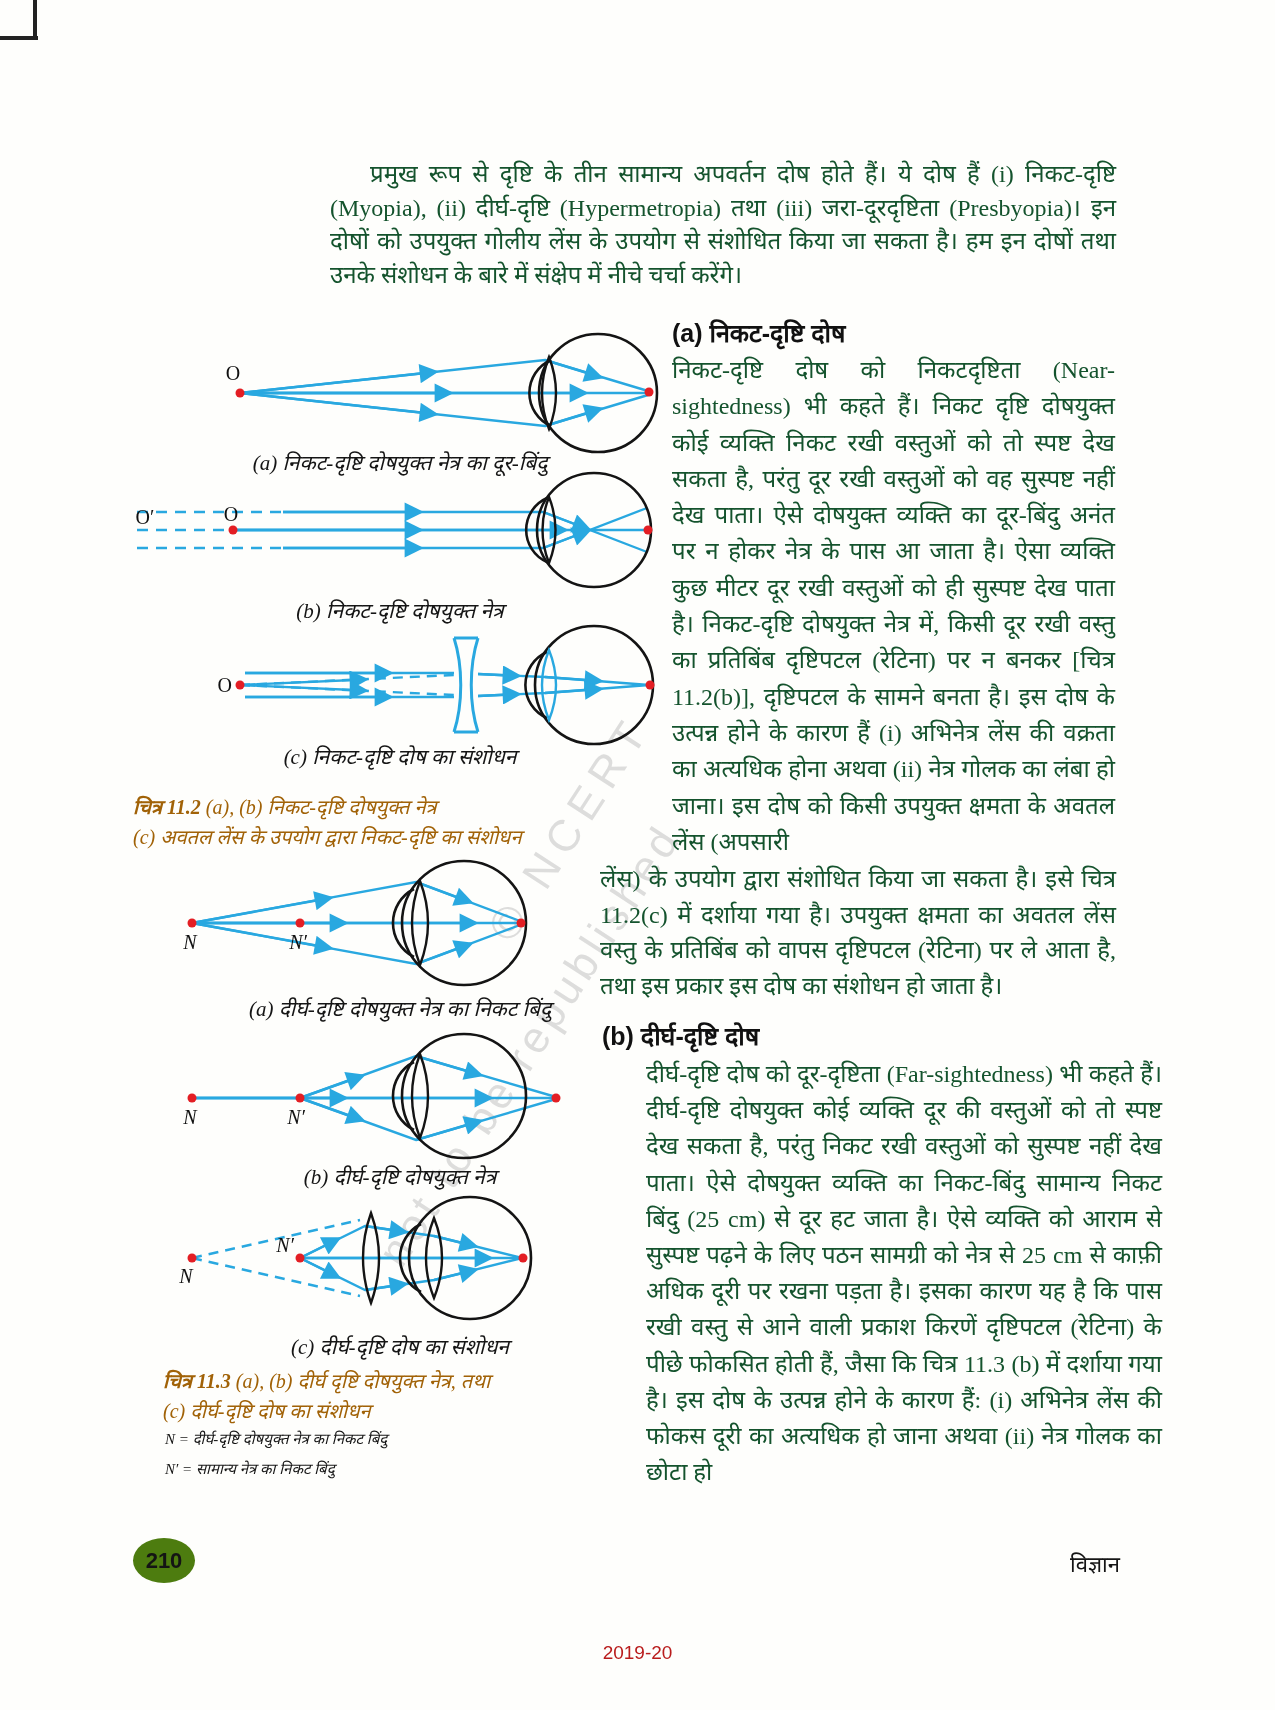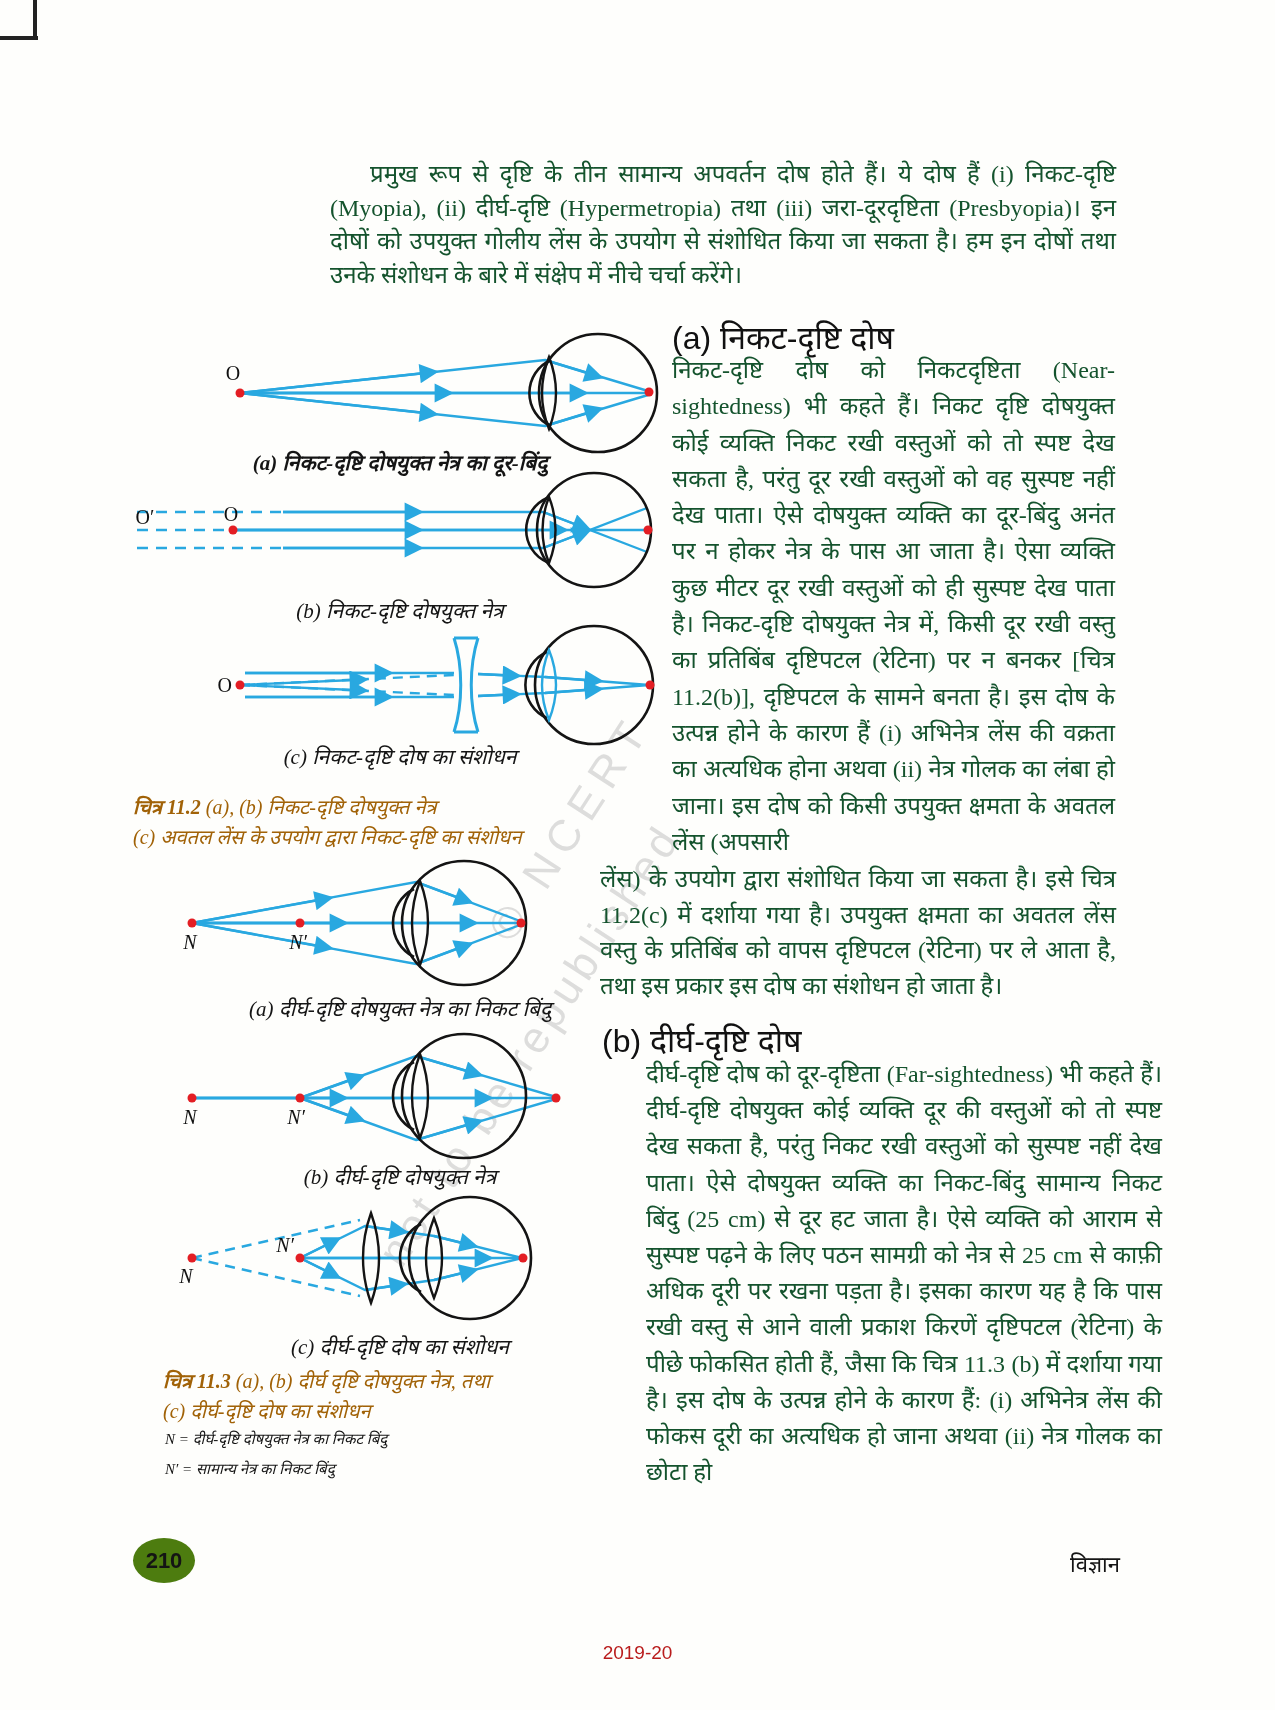--- a/index.html
+++ b/index.html
@@ -7,21 +7,21 @@
     width:1275px;height:1710px;position:relative;overflow:hidden;
     background:#fefefc;color:#1c1c1c;
     font-family:"Liberation Serif","DejaVu Sans",serif;
   }
   .abs{position:absolute;}
   .para{text-align:justify;font-size:24px;color:#14532d;}
   .intro{left:330px;top:158px;width:786px;line-height:33.5px;text-indent:40px;}
   .col-narrow{left:672px;top:352px;width:443px;line-height:36.3px;}
   .col-wide{left:600px;top:862px;width:516px;line-height:35.5px;}
   .col-b{left:600px;top:1056px;width:516px;line-height:36.2px;margin-left:46px;}
-  .sec-heading{font-family:"Liberation Sans","DejaVu Sans",sans-serif;font-weight:normal;font-size:32px;color:#111;}
+  .sec-heading{font-family:"Liberation Sans","DejaVu Sans",sans-serif;font-weight:bold;font-size:25px;color:#111;}
   .fig-cap{font-style:italic;font-size:21px;color:#151515;width:540px;left:130px;text-align:center;}
   .fig-main-cap{font-style:italic;font-size:20px;color:#a16207;line-height:30px;}
   .fig-main-cap b{font-style:italic;font-weight:bold;}
   .legend-line{font-style:italic;font-size:15px;color:#151515;}
   .watermark{color:#c3c3c3;opacity:.55;font-family:"Liberation Sans","DejaVu Sans",sans-serif;
     font-size:44px;letter-spacing:9px;white-space:nowrap;transform-origin:left bottom;pointer-events:none;}
   .cropmark{background:#222;}
   .badge{
     left:133px;top:1538px;width:62px;height:45px;border-radius:50%;
     background:#4d7c0f;display:flex;align-items:center;justify-content:center;
@@ -71,21 +71,21 @@
   </g>
   <g stroke="#141414" stroke-width="2.6" fill="none">
     <circle cx="598" cy="393" r="59"></circle>
     <path d="M551,360 A36,36 0 0 0 551,426"></path>
     <path d="M549,357 Q535,393 549,429 Q563,393 549,357 Z" stroke-width="2.4"></path>
   </g>
   <circle cx="240" cy="393" r="4.5" fill="#E31E24"></circle>
   <circle cx="649" cy="392" r="4.5" fill="#E31E24"></circle>
   <text x="233" y="380" text-anchor="middle">O</text>
 </svg>
-<div class="abs fig-cap" style="top:448px;font-weight:bold;">(a) निकट-दृष्टि दोषयुक्त नेत्र का दूर-बिंदु</div>
+<div class="abs fig-cap" style="top:448px;">(a) निकट-दृष्टि दोषयुक्त नेत्र का दूर-बिंदु</div>
 
 <svg style="left:130px;top:465px;" width="540" height="135" viewBox="130 465 540 135">
   <defs>
     <marker id="m2" viewBox="0 0 10 10" refX="8" refY="5" markerWidth="9" markerHeight="8" orient="auto">
         <path d="M0,0 L10,5 L0,10 z" fill="#29A8E0"></path>
       </marker>
   </defs>
   <g stroke="#29A8E0" stroke-width="2.4" fill="none" stroke-dasharray="11 8">
     <line x1="137" y1="512" x2="283" y2="512"></line>
     <line x1="137" y1="530" x2="226" y2="530"></line>

